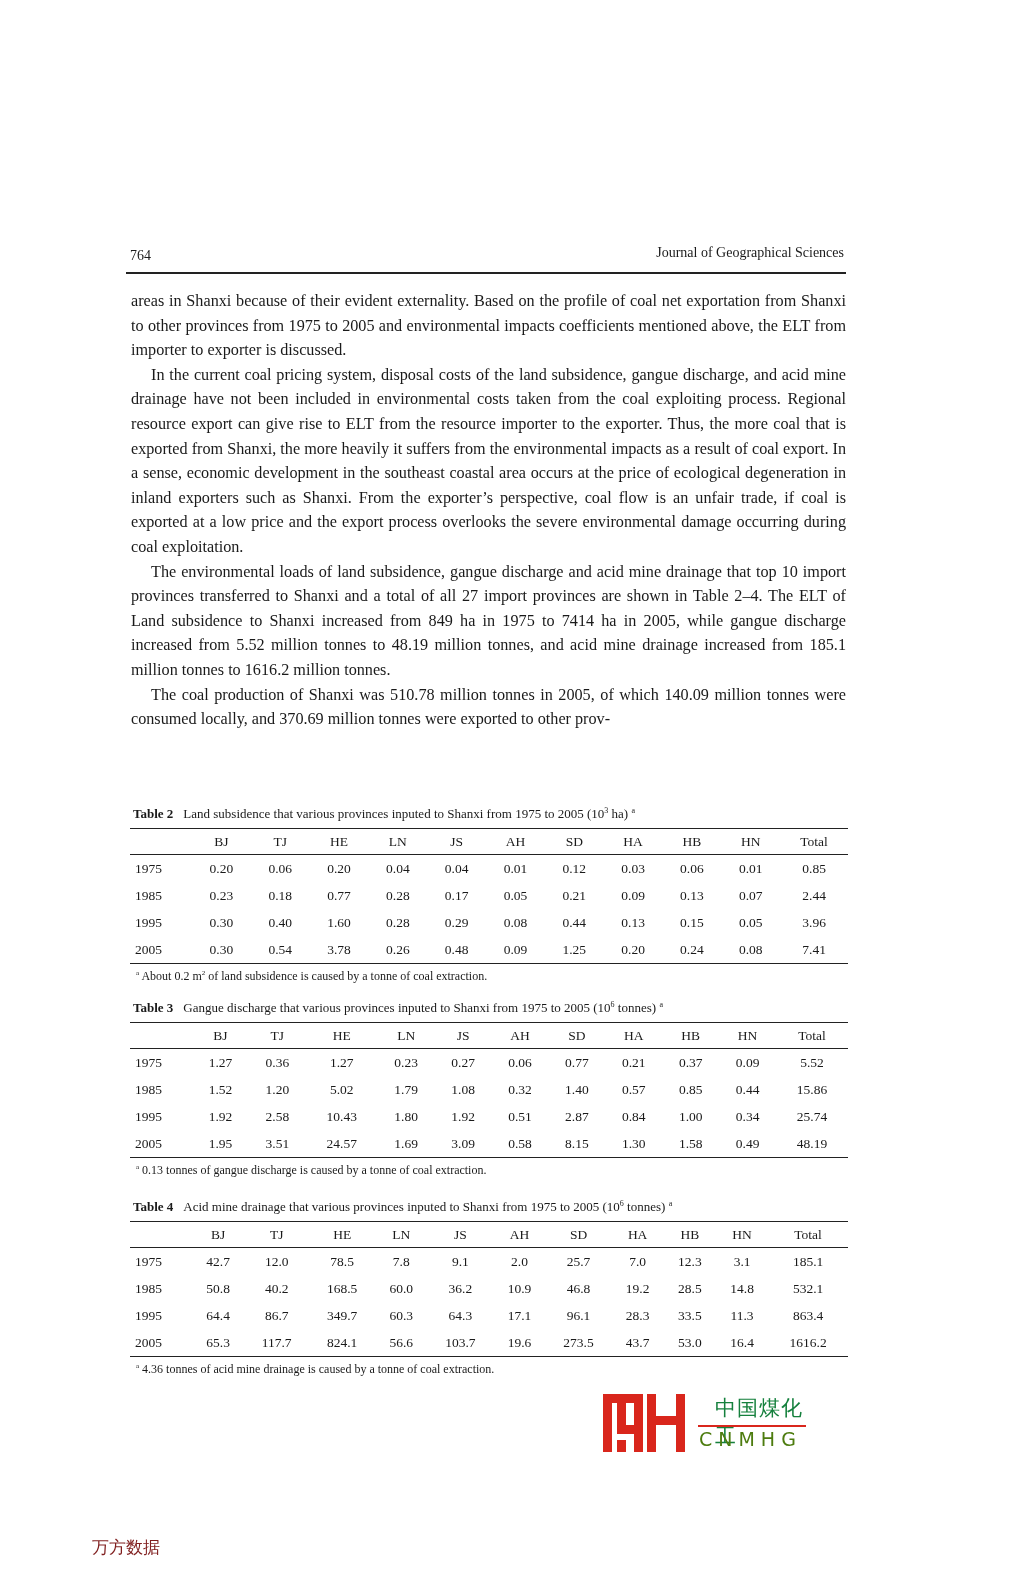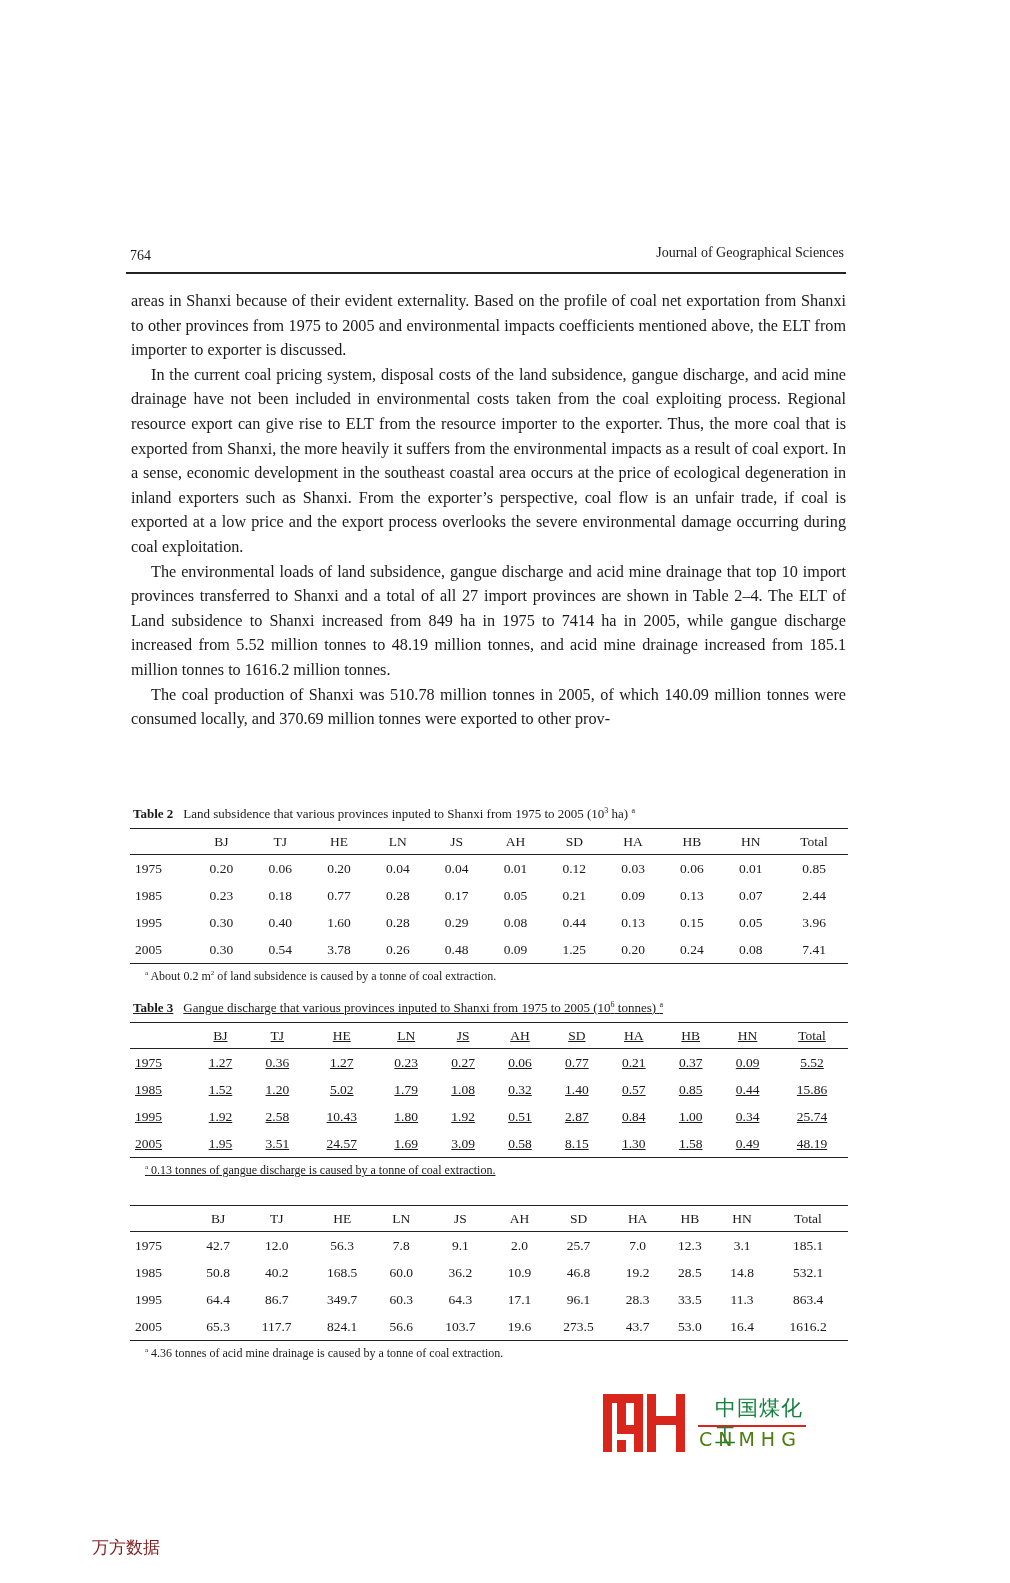--- a/index.html
+++ b/index.html
@@ -22,21 +22,21 @@
   .tbl-caption { font-size: 13px; margin-left: 3px; white-space: nowrap; }
   .tbl-caption b { font-weight: bold; margin-right: 10px; }
   .tbl-caption sup { font-size: 8px; }
   table.data { width: 718px; border-collapse: collapse; margin-top: 6px;
                border-top: 1.5px solid #222; border-bottom: 1.5px solid #222; }
   table.data th { font-weight: normal; font-size: 13.5px; height: 23px; text-align: center;
                   border-bottom: 1.2px solid #222; }
   table.data td { font-size: 13.5px; height: 25px; text-align: center; }
   table.data td.year { text-align: left; padding-left: 5px; width: 55px; }
   table.data th.corner { width: 60px; }
-  .tbl-note { font-size: 12px; margin-top: 5px; margin-left: 15px; }
+  .tbl-note { font-size: 12px; margin-top: 5px; margin-left: 6px; }
   .tbl-note sup { font-size: 7px; }
 
   .logo { position: absolute; left: 603px; top: 1380px; width: 210px; height: 60px; }
   .logo-mark { position: absolute; left: 0; top: 0; width: 82px; height: 58px; }
   .logo-cn { position: absolute; left: 95px; top: 0px; font-family: "DejaVu Sans", sans-serif;
              font-size: 21px; color: #15803d; letter-spacing: 1px; margin-left: 17px; }
   .logo-line { position: absolute; left: 95px; top: 31px; width: 108px; height: 2px; background: #d9261c; }
   .logo-en { position: absolute; left: 96px; top: 34px; font-family: "DejaVu Sans", sans-serif;
              font-size: 19px; color: #4d7c0f; letter-spacing: 6px; }
 
@@ -137,21 +137,21 @@
             <td>0.20</td>
             <td>0.24</td>
             <td>0.08</td>
             <td>7.41</td>
           </tr>
         </tbody>
     </table>
     <div class="tbl-note"><sup>a</sup><span> About 0.2 m</span><sup>2</sup><span> of land subsidence is caused by a tonne of coal extraction.</span></div>
   </div>
 
-  <div class="tbl-block" style="top:986px;text-decoration:underline;">
+  <div class="tbl-block" style="top:986px;">
     <div class="tbl-caption">
       <b>Table 3</b><span>Gangue discharge that various provinces inputed to Shanxi from 1975 to 2005 (10</span><sup>6</sup><span> tonnes)</span> <sup>a</sup>
     </div>
     <table class="data">
       <thead>
           <tr>
         <th class="corner"></th>
         <th>BJ</th>
         <th>TJ</th>
         <th>HE</th>
@@ -221,20 +221,23 @@
             <td>1.58</td>
             <td>0.49</td>
             <td>48.19</td>
           </tr>
         </tbody>
     </table>
     <div class="tbl-note"><sup>a</sup><span> 0.13 tonnes of gangue discharge is caused by a tonne of coal extraction.</span></div>
   </div>
 
   <div class="tbl-block" style="top:1185px;">
+    <div class="tbl-caption">
+      <b>Table 4</b><span>Acid mine drainage that various provinces inputed to Shanxi from 1975 to 2005 (10</span><sup>6</sup><span> tonnes)</span> <sup>a</sup>
+    </div>
     <table class="data">
       <thead>
           <tr>
         <th class="corner"></th>
         <th>BJ</th>
         <th>TJ</th>
         <th>HE</th>
         <th>LN</th>
         <th>JS</th>
         <th>AH</th>
@@ -243,21 +246,21 @@
         <th>HB</th>
         <th>HN</th>
         <th>Total</th>
       </tr>
         </thead>
       <tbody>
           <tr>
             <td class="year">1975</td>
             <td>42.7</td>
             <td>12.0</td>
-            <td>56.3</td>
+            <td>78.5</td>
             <td>7.8</td>
             <td>9.1</td>
             <td>2.0</td>
             <td>25.7</td>
             <td>7.0</td>
             <td>12.3</td>
             <td>3.1</td>
             <td>185.1</td>
           </tr>
           <tr>

